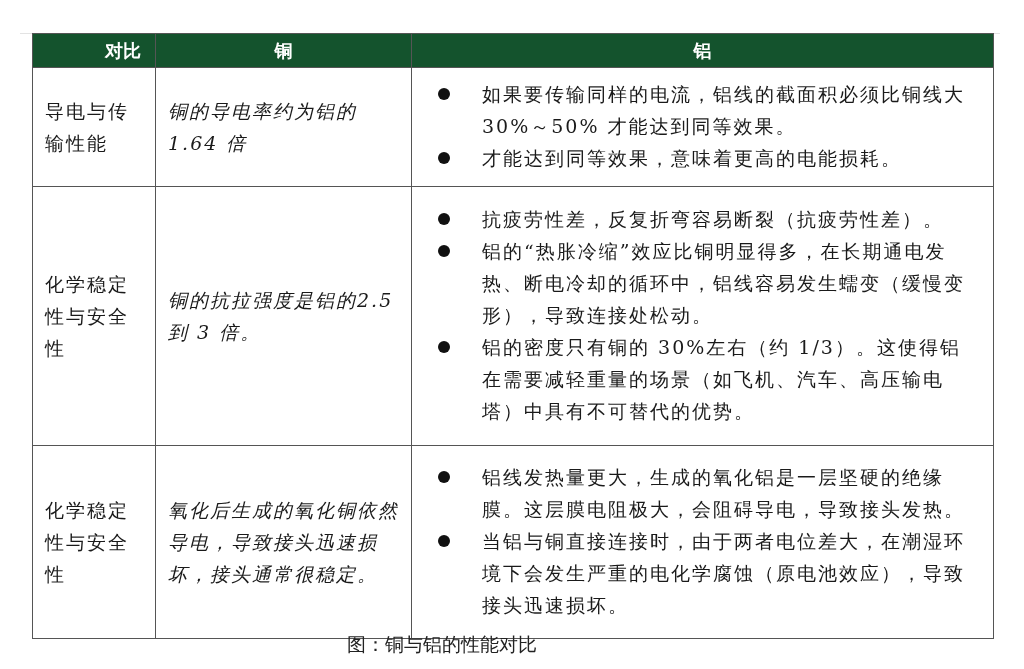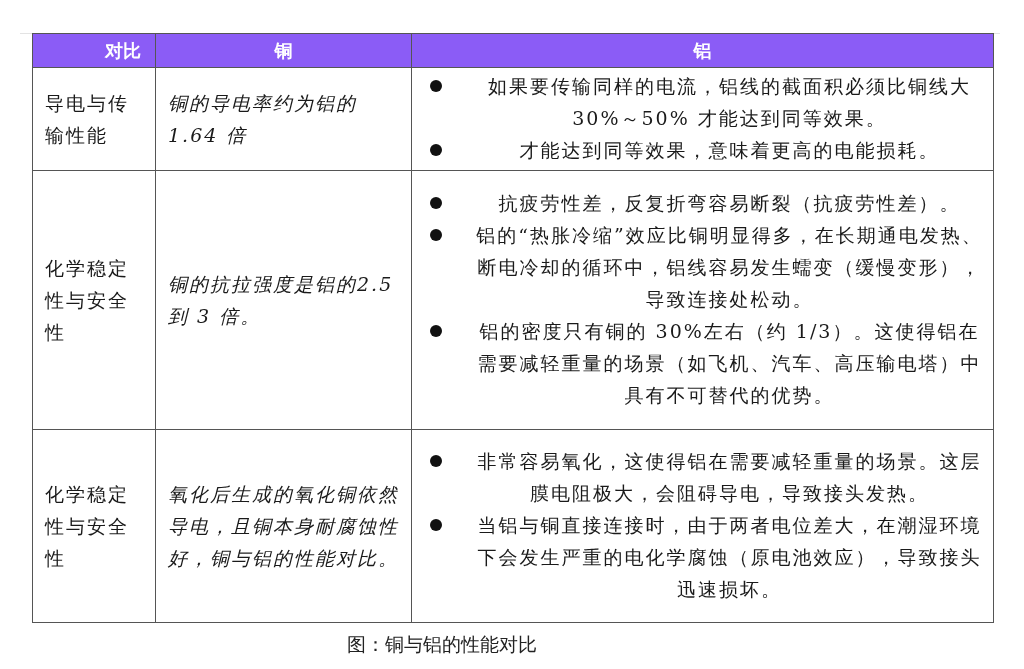--- a/index.html
+++ b/index.html
@@ -2,28 +2,28 @@
 <html><head>
 <meta charset="utf-8">
 <style>
   html, body { margin:0; padding:0; background:#ffffff; }
   body { width:1024px; height:669px; position:relative; overflow:hidden;
          font-family:"DejaVu Serif", "Liberation Serif", serif; color:#1a1a1a; }
   .topline { position:absolute; left:20px; top:33px; width:980px; height:1px; background:#e3e3e3; }
   table.cmp { position:absolute; left:32px; top:33px; width:961px; border-collapse:collapse;
               table-layout:fixed; }
   table.cmp td, table.cmp th { border:1.5px solid #555; vertical-align:middle; }
-  th { background:#8b5cf6; color:#fff; font-weight:bold; font-size:18px; height:33px; padding:0; }
+  th { background:#14532d; color:#fff; font-weight:bold; font-size:18px; height:33px; padding:0; }
   th.c0 { text-align:right; padding-right:14px; }
   th.c1, th.c2 { text-align:center; }
   td { font-size:19px; line-height:32px; letter-spacing:2px; }
   td.label { padding:0 8px 0 12px; }
   td.copper { padding:0 10px 0 12px;font-style:italic; }
   td.alu { padding:2px 8px 4px 10px; vertical-align:top; }
-  ul { list-style:none; margin:0; padding:0;text-align:center; }
+  ul { list-style:none; margin:8px; padding:0; }
   li { position:relative; padding-left:52px; }
   li .bullet { position:absolute; left:8px; top:10px; width:12px; height:12px; border-radius:50%; background:#111; }
   .caption { position:absolute; left:0; width:884px; top:632px; text-align:center;
              font-family:"DejaVu Sans", "Liberation Sans", sans-serif; font-size:19px; color:#222; }
 </style>
 </head>
 <body>
 
 <div class="topline"></div>
 
@@ -57,24 +57,24 @@
       <td class="alu">
         <ul>
           <li><span class="bullet"></span><span>抗疲劳性差，反复折弯容易断裂（抗疲劳性差）。</span></li>
           <li><span class="bullet"></span><span>铝的“热胀冷缩”效应比铜明显得多，在长期通电发热、断电冷却的循环中，铝线容易发生蠕变（缓慢变形），导致连接处松动。</span></li>
           <li><span class="bullet"></span><span>铝的密度只有铜的 30%左右（约 1/3）。这使得铝在需要减轻重量的场景（如飞机、汽车、高压输电塔）中具有不可替代的优势。</span></li>
         </ul>
       </td>
     </tr>
     <tr style="height:193px">
       <td class="label">化学稳定性与安全性</td>
-      <td class="copper">氧化后生成的氧化铜依然导电，且铜本身耐腐蚀性好，铜与铝的性能对比。</td>
+      <td class="copper">氧化后生成的氧化铜依然导电，导致接头迅速损坏，接头通常很稳定。</td>
       <td class="alu">
         <ul>
-          <li><span class="bullet"></span><span>非常容易氧化，这使得铝在需要减轻重量的场景。这层膜电阻极大，会阻碍导电，导致接头发热。</span></li>
+          <li><span class="bullet"></span><span>铝线发热量更大，生成的氧化铝是一层坚硬的绝缘膜。这层膜电阻极大，会阻碍导电，导致接头发热。</span></li>
           <li><span class="bullet"></span><span>当铝与铜直接连接时，由于两者电位差大，在潮湿环境下会发生严重的电化学腐蚀（原电池效应），导致接头迅速损坏。</span></li>
         </ul>
       </td>
     </tr>
   </tbody>
 </table>
 
 <div class="caption">图：铜与铝的性能对比</div>
 
 </body></html>

